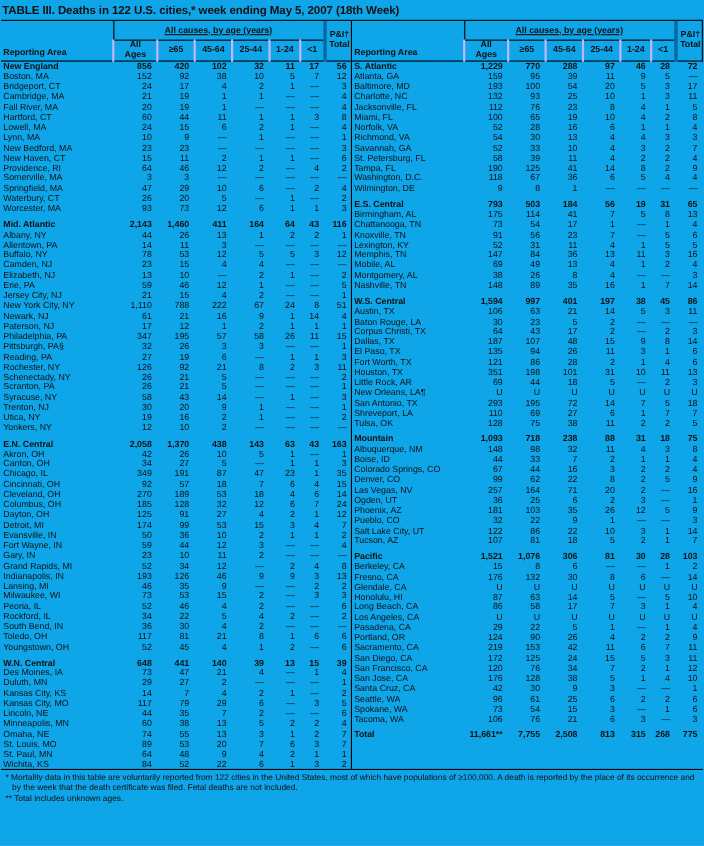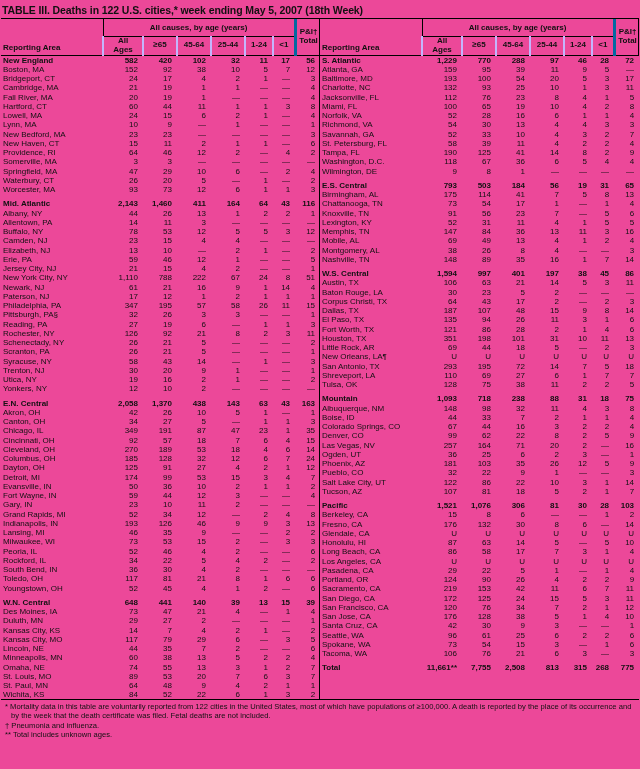--- a/index.html
+++ b/index.html
@@ -1,36 +1,36 @@
 <!DOCTYPE html>
 <html><head>
 <meta charset="utf-8">
 <style>
   * { box-sizing: border-box; }
   html,body { margin:0; padding:0; background:#fff; }
   .page {
-    width:640px; height:769px; background:#ec4899; color:#111;
+    width:640px; height:769px; background:#0ea5e9; color:#111;
     font-family:"Liberation Sans", sans-serif; padding:1px 1px 0 1px; overflow:hidden;
   }
   .title { font-size:10.5px; font-weight:bold; padding:3px 0 2px 1px; letter-spacing:-0.1px; }
   .tables { display:flex; border-top:1.5px solid #000; border-bottom:1.5px solid #000; height:682px; align-items:stretch; }
   .half { width:319px; }
   .half.left { border-right:1px solid #000; }
   table { border-collapse:collapse; table-layout:fixed; width:318px; }
   col.c-area { width:102px; }
   col.c-all  { width:40px; }
   col.c-65   { width:34px; }
   col.c-4564 { width:34px; }
   col.c-2544 { width:34px; }
   col.c-124  { width:28px; }
   col.c-lt1  { width:22px; }
   col.c-pi   { width:24px; }
   th, td { padding:0; font-size:8px; line-height:9.25px; overflow:hidden; white-space:nowrap; }
   thead th { font-weight:bold; border-bottom:1px solid #000; }
-  th.spanner { border-left:1px solid #000; text-align:center; vertical-align:middle; height:17px; font-size:8px; }
+  th.spanner { border-left:1px solid #000; text-align:center; vertical-align:middle; height:17px; font-size:8px;text-decoration:underline; }
   th.area-h { text-align:left; vertical-align:bottom; padding:0 0 2px 2px; }
   th.pi-h { border-left:3px solid #0369a1; text-align:center; vertical-align:middle; line-height:8.5px; }
   .half.right th.pi-h { border-right:1px solid #000; }
   tr.h2 th { border-left:2px solid #c4b5fd; text-align:center; vertical-align:middle; height:19px; line-height:8.5px; }
   .wrap-2line { display:inline-block; width:26px; white-space:normal; }
   .wrap-pi { display:inline-block; width:24px; white-space:normal; }
   tbody td { height:9.25px; vertical-align:bottom; }
   td.area { text-align:left; padding-left:2px; }
   td.num { text-align:right; padding-right:5px; }
   td.num:last-child { padding-right:4px; }
@@ -71,21 +71,21 @@
             <th>≥65</th>
             <th>45-64</th>
             <th>25-44</th>
             <th>1-24</th>
             <th>&lt;1</th>
           </tr>
         </thead>
         <tbody id="tbody-left">
             <tr class="region">
               <td class="area">New England</td>
-              <td class="num">582</td>
+              <td class="num">856</td>
               <td class="num">420</td>
               <td class="num">102</td>
               <td class="num">32</td>
               <td class="num">11</td>
               <td class="num">17</td>
               <td class="num">56</td>
             </tr>
             <tr class="city">
               <td class="area">Boston, MA</td>
               <td class="num">152</td>
@@ -1453,17 +1453,16 @@
               <td class="num">775</td>
             </tr>
           </tbody>
       </table>
     </div>
   </div>
 
   <div class="footnotes">
     <div id="notes-list">
         <div class="note">* Mortality data in this table are voluntarily reported from 122 cities in the United States, most of which have populations of ≥100,000. A death is reported by the place of its occurrence and by the week that the death certificate was filed. Fetal deaths are not included.</div>
-        <div class="note">† Pneumonia and influenza.</div>
         <div class="note">** Total includes unknown ages.</div>
       </div>
   </div>
 </div>
 
 </body></html>

